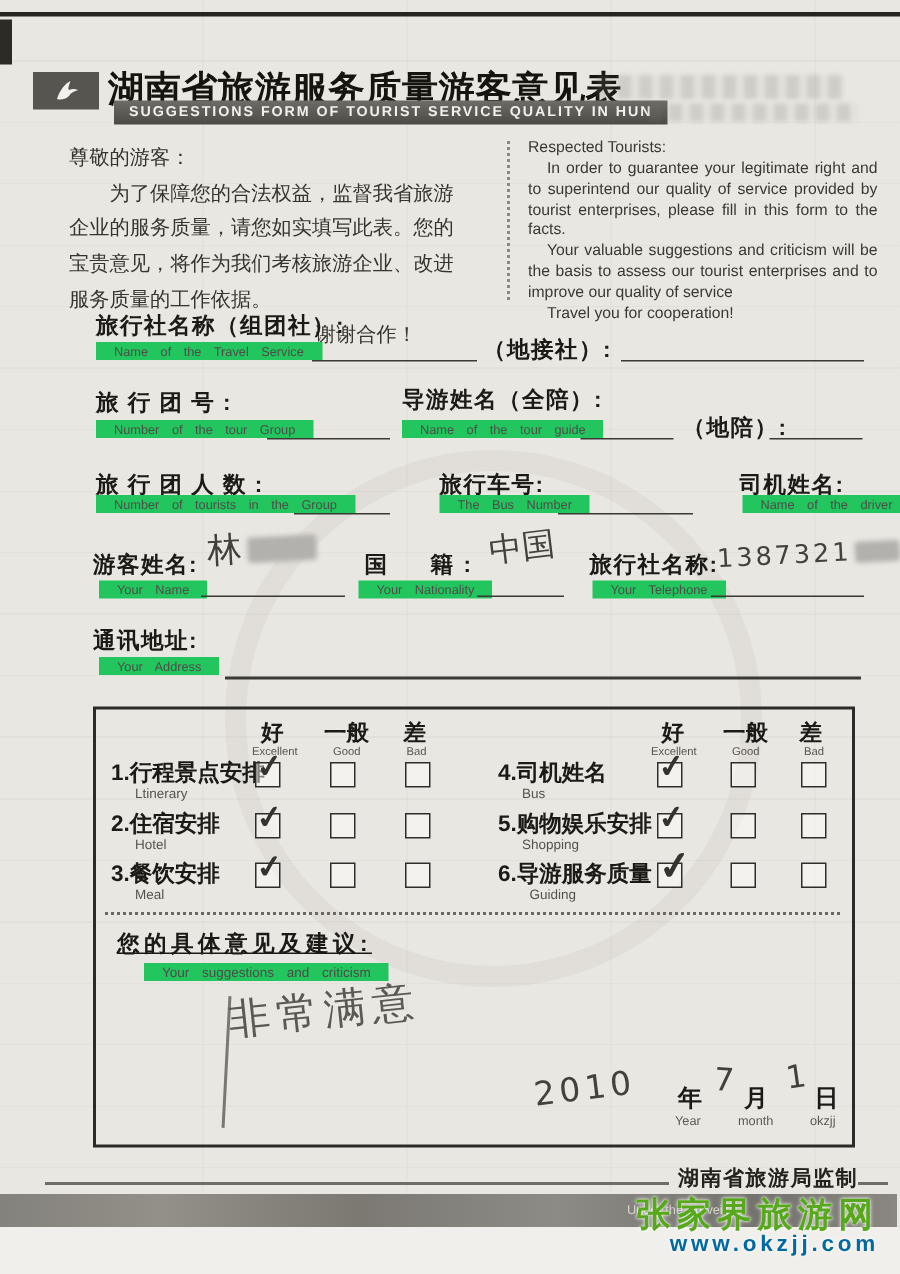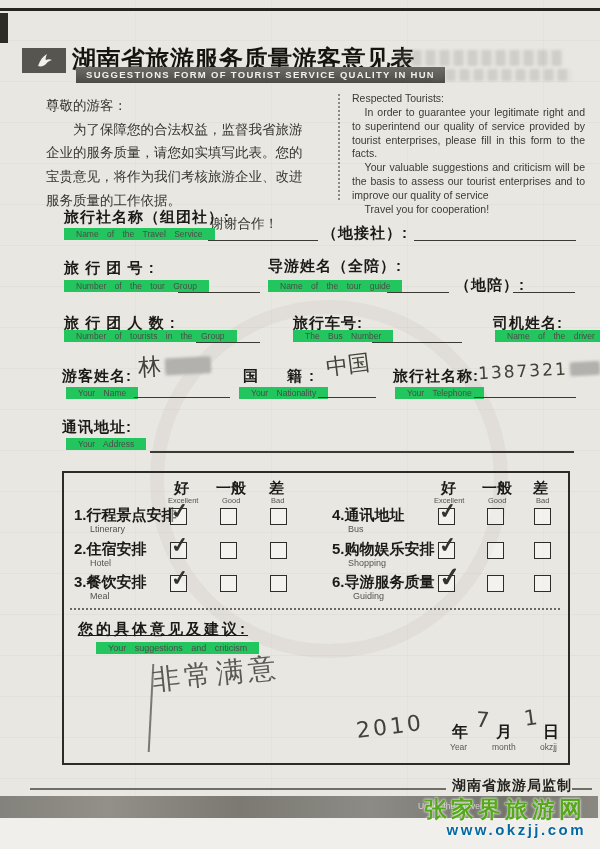--- a/index.html
+++ b/index.html
@@ -177,21 +177,21 @@
   <span class="cb" style="left:270px;top:542px;"></span>
 
   <span class="item-zh" style="left:74px;top:573px;"><span>3.</span><span>餐饮安排</span></span>
   <span class="item-en" style="left:90px;top:591px;">Meal</span>
   <span class="cb" style="left:170px;top:575px;">
       <span class="tick">✓</span>
     </span>
   <span class="cb" style="left:220px;top:575px;"></span>
   <span class="cb" style="left:270px;top:575px;"></span>
 
-  <span class="item-zh" style="left:332px;top:506px;"><span>4.</span><span>通讯地址</span></span>
+  <span class="item-zh" style="left:332px;top:506px;"><span>4.</span><span>司机姓名</span></span>
   <span class="item-en" style="left:348px;top:524px;">Bus</span>
   <span class="cb" style="left:438px;top:508px;">
       <span class="tick">✓</span>
     </span>
   <span class="cb" style="left:487px;top:508px;"></span>
   <span class="cb" style="left:534px;top:508px;"></span>
 
   <span class="item-zh" style="left:332px;top:540px;"><span>5.</span><span>购物娱乐安排</span></span>
   <span class="item-en" style="left:348px;top:558px;">Shopping</span>
   <span class="cb" style="left:438px;top:542px;">

